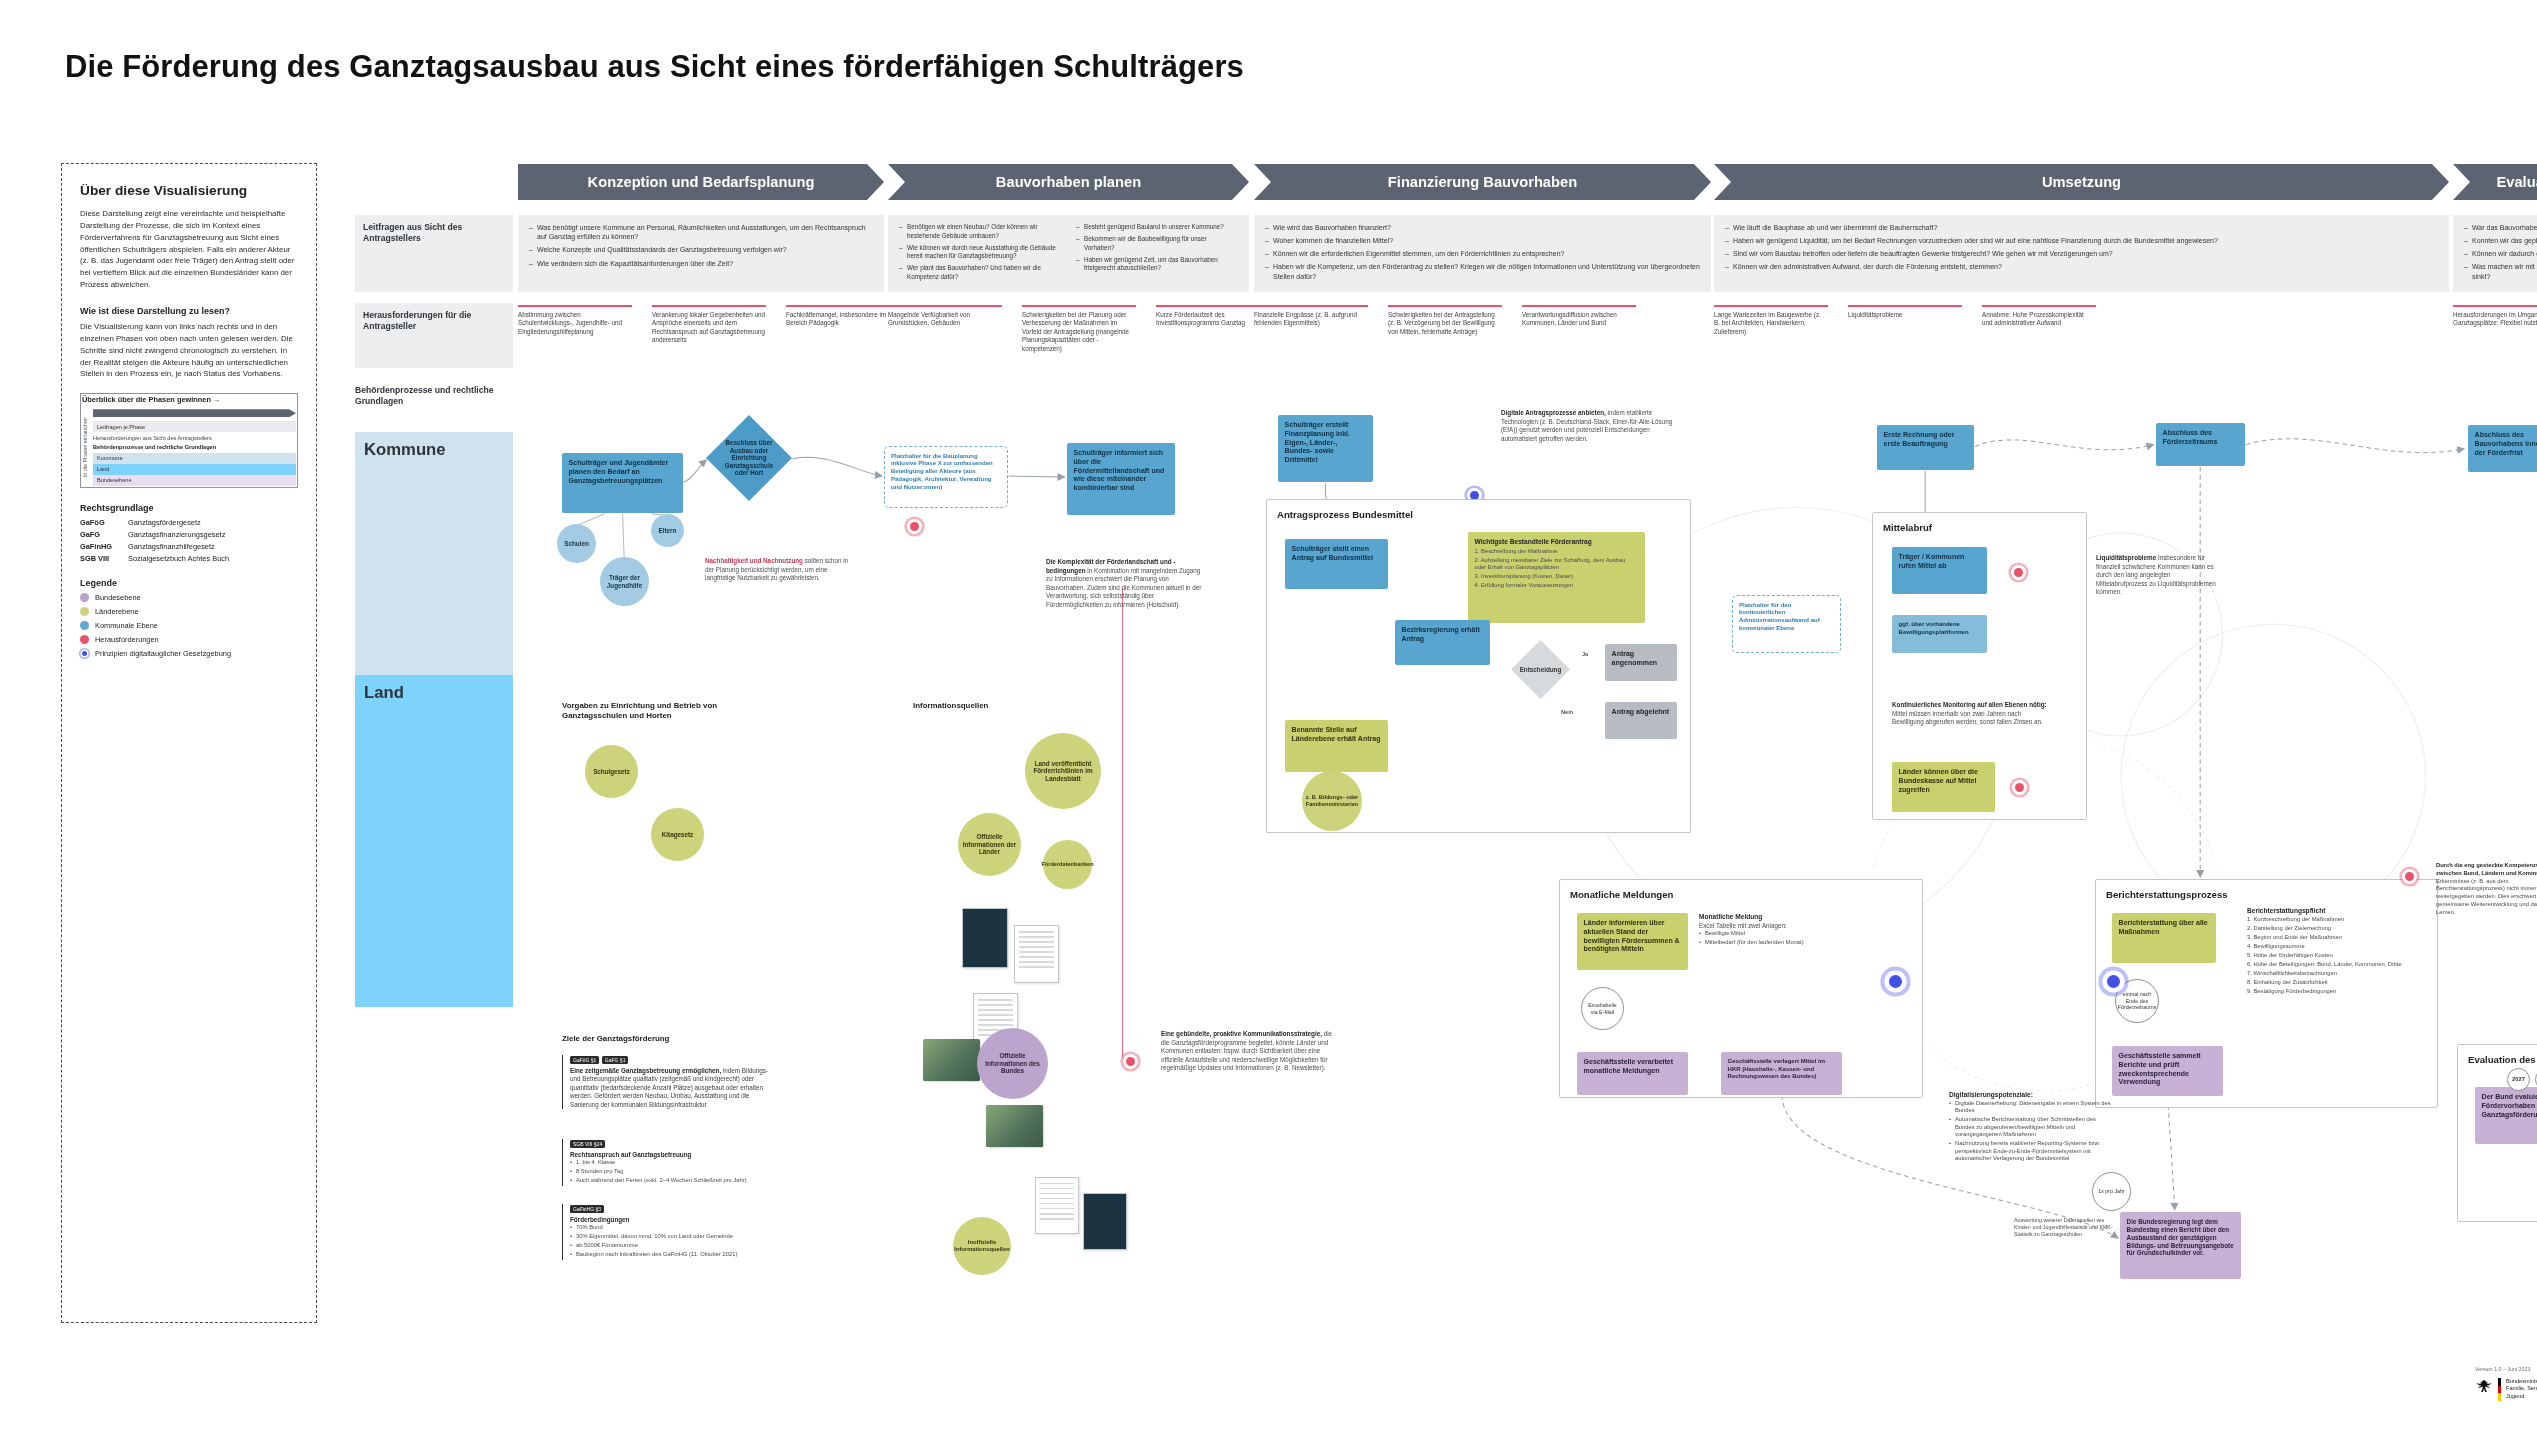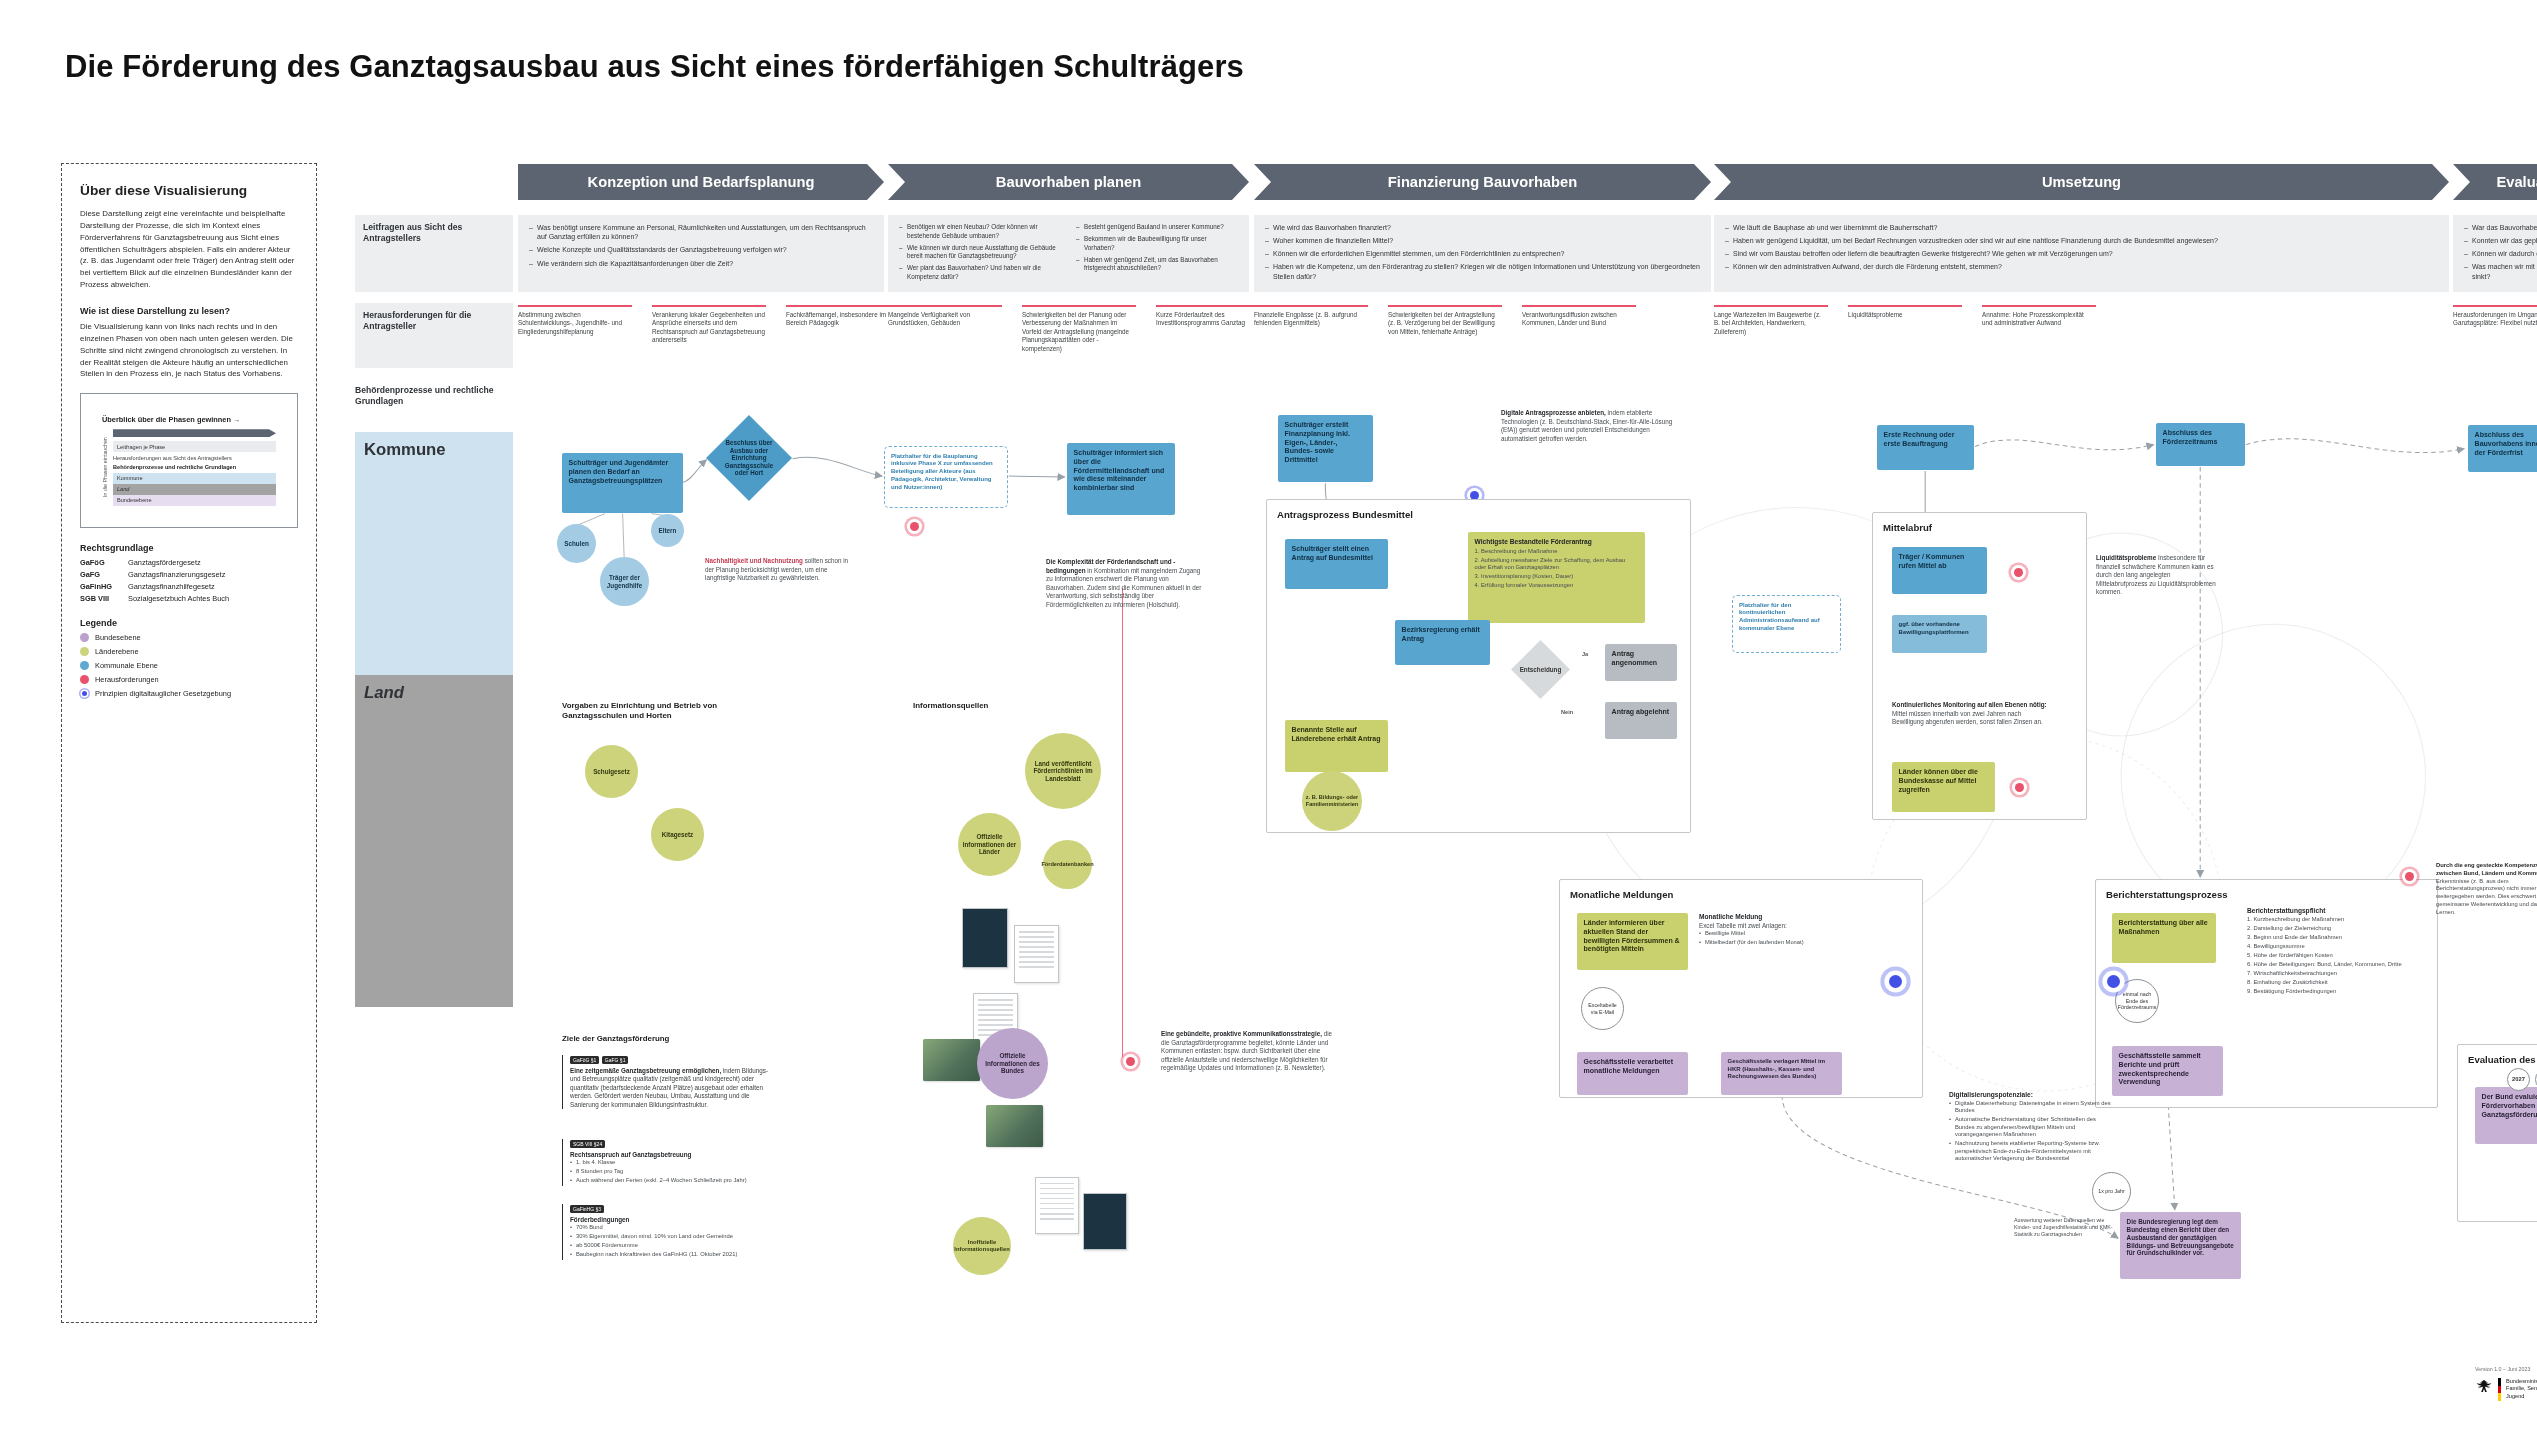--- a/index.html
+++ b/index.html
@@ -5,32 +5,32 @@
   html,body{margin:0;padding:0;background:#fff;}
   body{font-family:"Liberation Sans",sans-serif;color:#222;}
   .canvas{position:relative;width:2835px;height:1453px;background:#fff;overflow:hidden;}
   .n{position:absolute;box-sizing:border-box;}
   .title{font-size:31px;font-weight:bold;color:#121212;letter-spacing:0.1px;}
   
   .about{border:1px dashed #4a4a4a;padding:19px 18px;}
   .about h2{margin:0 0 10px 0;font-size:13.7px;}
   .about h3{margin:15px 0 5px 0;font-size:9px;}
   .about p{margin:0 0 5px 0;font-size:7.9px;line-height:1.5;color:#2b2b2b;}
-  .ovbox{border:0.5px solid #8d949b;padding:21px;margin-top:13px;}
+  .ovbox{border:0.5px solid #8d949b;padding:1px;margin-top:13px;}
   .ovtitle{font-size:7.4px;font-weight:bold;margin-bottom:5px;}
   .ovarrow{font-weight:bold;}
   .ovrow{display:flex;gap:5px;}
   .ovside{writing-mode:vertical-rl;transform:rotate(180deg);font-size:5.3px;color:#555;text-align:center;}
   .ovcol{flex:1;}
   .ovchevron{height:8px;background:#5b6470;clip-path:polygon(0 0,calc(100% - 7px) 0,100% 50%,calc(100% - 7px) 100%,0 100%);margin-bottom:4px;}
   .ovchip{background:#e9ebee;font-size:5.6px;padding:2.5px 4px;margin-bottom:3px;color:#333;}
   .ovtext{font-size:5.6px;color:#444;margin-bottom:3px;}
   .ovtext.bold{font-weight:bold;color:#222;}
   .ovband{height:11px;font-size:5.6px;color:#333;padding:2px 4px;box-sizing:border-box;}
-  .bandk{background:#cfe2f0;} .bandl{background:#a3a3a3;font-style:italic;} .bandb{background:#e7ddf0;}
+  .bandk{background:#cfe2f0;} .bandl{background:#7dd3fc;} .bandb{background:#e7ddf0;}
   .lawrow{display:flex;font-size:7.4px;margin-bottom:3px;}
   .lawabbr{font-weight:bold;width:48px;flex:none;}
   .legrow{display:flex;align-items:center;gap:6px;font-size:7.4px;margin-bottom:5px;}
   .dot{width:9px;height:9px;border-radius:50%;flex:none;}
   .d-bund{background:#b9a1cb;} .d-land{background:#ccd37b;} .d-komm{background:#5ea8d1;} .d-chal{background:#e8526a;}
   .d-digi{width:5px;height:5px;margin:2px;background:#4350e6;box-shadow:0 0 0 1.5px #fff,0 0 0 3px rgba(67,80,230,.45);}
   
   .rowlabel{background:#eceef0;font-weight:bold;font-size:8.6px;color:#2f3337;padding:7px 8px;line-height:1.3;}
   .rowlabel.plain{background:transparent;padding:0;}
   .ph{background:#5b6470;color:#fff;font-weight:bold;font-size:14.7px;display:flex;align-items:center;justify-content:center;clip-path:polygon(0 0,calc(100% - 17px) 0,100% 50%,calc(100% - 17px) 100%,0 100%,17px 50%);}

